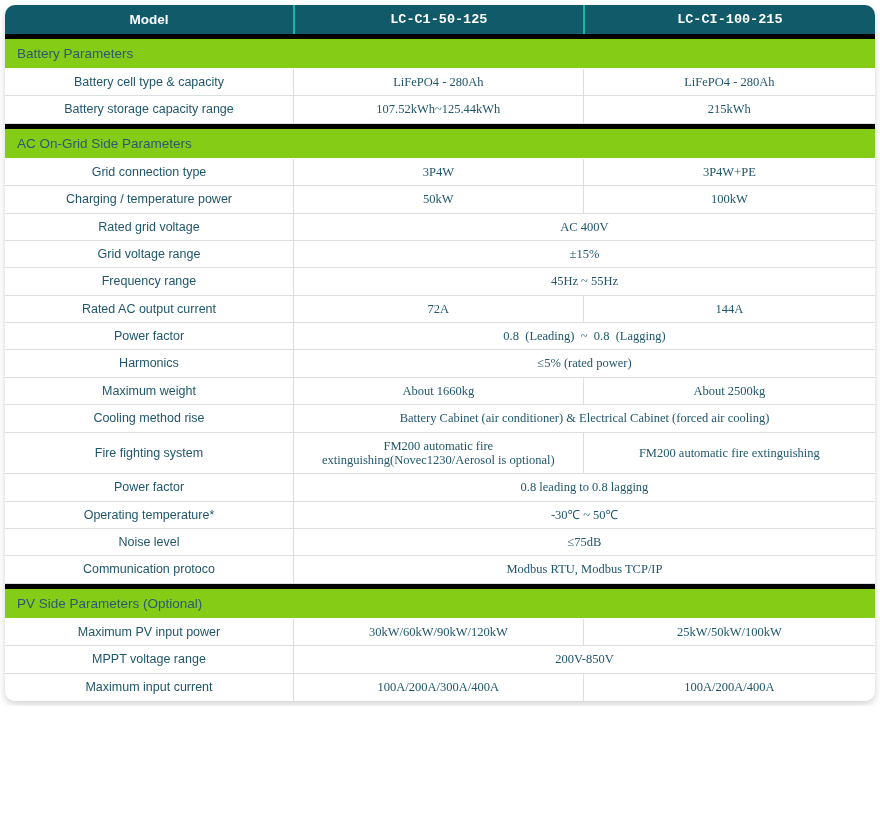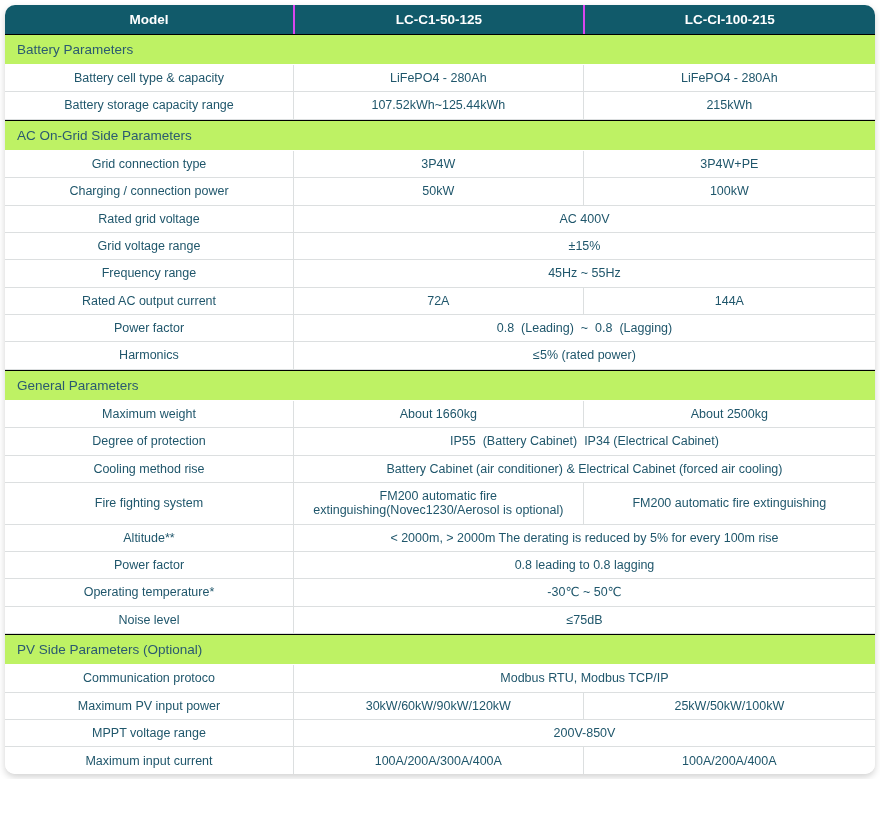--- a/index.html
+++ b/index.html
@@ -27,44 +27,44 @@
   col.c3 { width: 33.6%; }
   thead th {
     background: #115a6a;
     color: #ffffff;
     font-size: 13.5px;
     font-weight: bold;
     text-align: center;
     padding: 7px 4px;
     height: 28px;
   }
-  thead th + th { border-left: 2px solid #d946ef; }
+  thead th + th { border-left: 2px solid #14b8a6; font-family: Liberation Mono, monospace; }
   td.section {
-    background: #bef264;
+    background: #84cc16;
     color: #2b5a70;
     font-size: 13.5px;
     text-align: left;
     padding: 7px 4px 7px 12px;
     height: 28px;
-    border-top: 1px solid #000000;
+    border-top: 5px solid #000000;
     border-bottom: 1px solid #ffffff;
   }
   td.label, td.value {
     background: #ffffff;
     color: #1f566b;
     font-size: 12.5px;
     text-align: center;
     padding: 6px 8px;
     height: 27px;
     vertical-align: middle;
     border-bottom: 1px solid #dcdfe0;
     white-space: pre-wrap;
     line-height: 1.15;
   }
-  td.value { border-left: 1px solid #dcdfe0; }
+  td.value { border-left: 1px solid #dcdfe0; font-family: Liberation Serif, serif; }
   tbody tr:last-child td { border-bottom: none; }
 </style>
 </head>
 <body>
 
 <div class="card">
   <table class="spec">
     <colgroup>
         <col class="c1">
         <col class="c2">
@@ -93,21 +93,21 @@
         </tr>
         <tr>
           <td class="section" colspan="3">AC On-Grid Side Parameters</td>
         </tr>
         <tr>
           <td class="label">Grid connection type</td>
           <td class="value">3P4W</td>
           <td class="value">3P4W+PE</td>
         </tr>
         <tr>
-          <td class="label">Charging / connection power</td>
+          <td class="label">Charging / temperature power</td>
           <td class="value">50kW</td>
           <td class="value">100kW</td>
         </tr>
         <tr>
           <td class="label">Rated grid voltage</td>
           <td class="value" colspan="2">AC 400V</td>
         </tr>
         <tr>
           <td class="label">Grid voltage range</td>
           <td class="value" colspan="2">±15%</td>
@@ -123,62 +123,51 @@
         </tr>
         <tr>
           <td class="label">Power factor</td>
           <td class="value" colspan="2">0.8  (Leading)  ~  0.8  (Lagging)</td>
         </tr>
         <tr>
           <td class="label">Harmonics</td>
           <td class="value" colspan="2">≤5% (rated power)</td>
         </tr>
         <tr>
-          <td class="section" colspan="3">General Parameters</td>
-        </tr>
-        <tr>
           <td class="label">Maximum weight</td>
           <td class="value">About 1660kg</td>
           <td class="value">About 2500kg</td>
-        </tr>
-        <tr>
-          <td class="label">Degree of protection</td>
-          <td class="value" colspan="2">IP55  (Battery Cabinet)  IP34 (Electrical Cabinet)</td>
         </tr>
         <tr>
           <td class="label">Cooling method rise</td>
           <td class="value" colspan="2">Battery Cabinet (air conditioner) &amp; Electrical Cabinet (forced air cooling)</td>
         </tr>
         <tr>
           <td class="label">Fire fighting system</td>
           <td class="value">FM200 automatic fire extinguishing(Novec1230/Aerosol is optional)</td>
           <td class="value">FM200 automatic fire extinguishing</td>
-        </tr>
-        <tr>
-          <td class="label">Altitude**</td>
-          <td class="value" colspan="2">&lt; 2000m, &gt; 2000m The derating is reduced by 5% for every 100m rise</td>
         </tr>
         <tr>
           <td class="label">Power factor</td>
           <td class="value" colspan="2">0.8 leading to 0.8 lagging</td>
         </tr>
         <tr>
           <td class="label">Operating temperature*</td>
           <td class="value" colspan="2">-30℃ ~ 50℃</td>
         </tr>
         <tr>
           <td class="label">Noise level</td>
           <td class="value" colspan="2">≤75dB</td>
         </tr>
         <tr>
-          <td class="section" colspan="3">PV Side Parameters (Optional)</td>
+          <td class="label">Communication protoco</td>
+          <td class="value" colspan="2">Modbus RTU, Modbus TCP/IP</td>
         </tr>
         <tr>
-          <td class="label">Communication protoco</td>
-          <td class="value" colspan="2">Modbus RTU, Modbus TCP/IP</td>
+          <td class="section" colspan="3">PV Side Parameters (Optional)</td>
         </tr>
         <tr>
           <td class="label">Maximum PV input power</td>
           <td class="value">30kW/60kW/90kW/120kW</td>
           <td class="value">25kW/50kW/100kW</td>
         </tr>
         <tr>
           <td class="label">MPPT voltage range</td>
           <td class="value" colspan="2">200V-850V</td>
         </tr>

